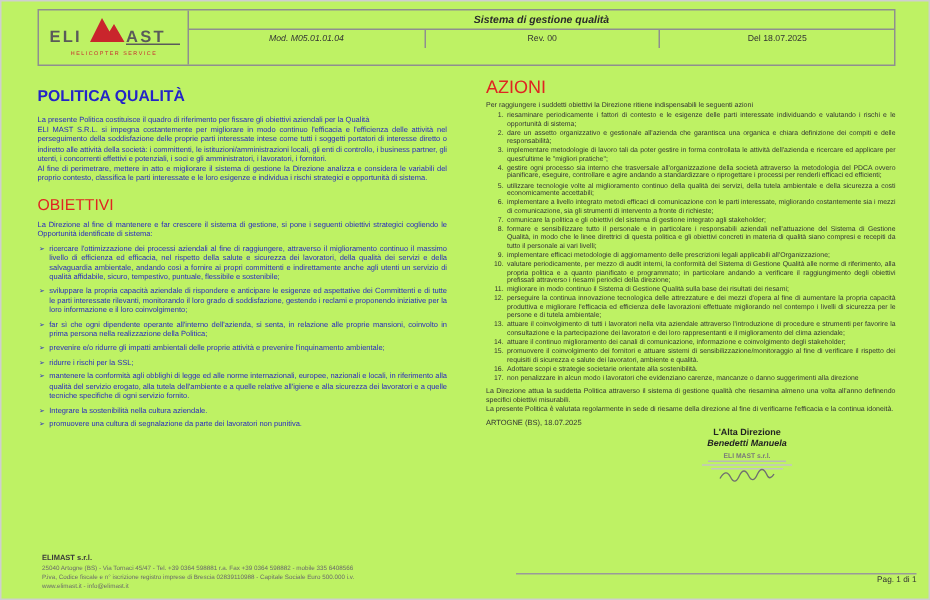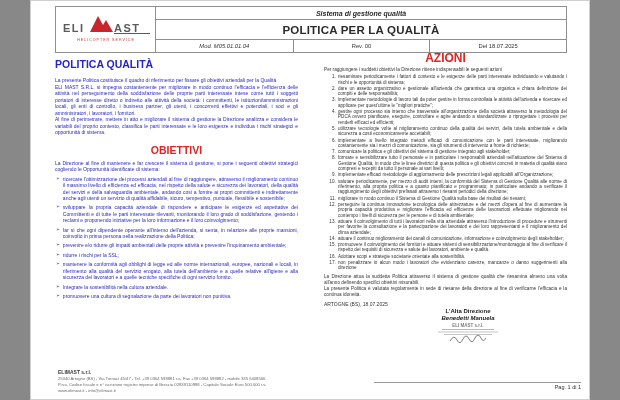--- a/index.html
+++ b/index.html
@@ -1,18 +1,18 @@
 <!DOCTYPE html>
 <html><head>
 <meta charset="utf-8">
 <style>
   html,body { margin:0; padding:0; background:#888; }
   .page {
-    position:relative; width:560px; height:400px; margin:0 auto;
-    background:#ffffff; overflow:hidden;
+    position:relative; width:620px; height:400px; margin:0 auto;
+    background:#bef264; overflow:hidden;
     font-family:"Liberation Sans", sans-serif; color:#2b2b2b;
     border:1px solid #cfcfcf; box-sizing:border-box;
   }
   
   .header {
     position:absolute; left:24px; right:22px; top:5px;
     border:1px solid #8f8f8f;
     display:grid; grid-template-columns:100px 1fr;
   }
   .logo-cell {
@@ -28,21 +28,21 @@
     font-weight:bold; font-size:11.5px; letter-spacing:.2px; padding:3.5px 0;
   }
   .meta-row { display:grid; grid-template-columns:1fr 1fr 1fr; font-size:5.8px; color:#333; }
   .meta-cell { text-align:center; padding:3px 0 2.5px; }
   .meta-cell + .meta-cell { border-left:1px solid #8f8f8f; }
   .meta-mod { font-style:italic; }
   
   .cols { position:absolute; left:24px; right:22px; top:48px; display:flex; gap:26px; }
   .col { flex:1 1 0; min-width:0; }
   .h-blue { color:#2424c8; font-weight:bold; text-align:left; font-size:10.5px; margin:9px 0 7px; }
-  .h-red  { color:#e02421; font-weight:bold; text-align:center; font-size:10.5px; margin:8px 0 4px; }
+  .h-red  { color:#e02421; font-weight:normal; font-size:10.5px; margin:8px 0 4px; }
   .h-red.big { font-size:12px; margin:2px 0 1.5px; }
   .t  { font-size:5px; line-height:1.3; text-align:justify; }
   .blue { color:#2a2ac0; }
   .dark { color:#333; }
   .blist { list-style:none; margin:3px 0 0 1px; padding:0; }
   .blist li { display:flex; gap:3px; margin-bottom:2.8px; }
   .blist .mk { flex:0 0 auto; font-size:4.6px; line-height:1.45; }
   .blist .tx { text-align:justify; }
   .nlist { margin:1.5px 0 0 0; padding-left:13px; font-size:4.6px; line-height:1.18; color:#333; }
   .nlist li { margin-bottom:0.8px; text-align:justify; padding-left:1px; }
@@ -75,21 +75,20 @@
     <div class="logo-cell">
       <svg width="92" height="32" viewBox="0 0 92 32">
         <text x="3" y="19" font-family="Liberation Sans, sans-serif" font-size="11" font-weight="bold" fill="#5a5a5a" letter-spacing="1.5">ELI</text>
         <polygon points="30,19 38,3 43,12 46,7 53,19" fill="#c9252c"></polygon>
         <text x="54" y="19" font-family="Liberation Sans, sans-serif" font-size="11" font-weight="bold" fill="#5a5a5a" letter-spacing="1.5">AST</text>
         <line x1="54" y1="20.5" x2="90" y2="20.5" stroke="#5a5a5a" stroke-width="1"></line>
         <text x="46" y="27.5" text-anchor="middle" font-family="Liberation Sans, sans-serif" font-size="3.6" fill="#c9252c" letter-spacing="1">HELICOPTER SERVICE</text>
       </svg>
     </div>
     <div class="sys-row">Sistema di gestione qualità</div>
-    <div class="title-row">POLITICA PER LA QUALITÀ</div>
     <div class="meta-row">
       <div class="meta-cell meta-mod">Mod. M05.01.01.04</div>
       <div class="meta-cell">Rev. 00</div>
       <div class="meta-cell">Del 18.07.2025</div>
     </div>
   </div>
 
   <div class="cols">
 
     <div class="col">

